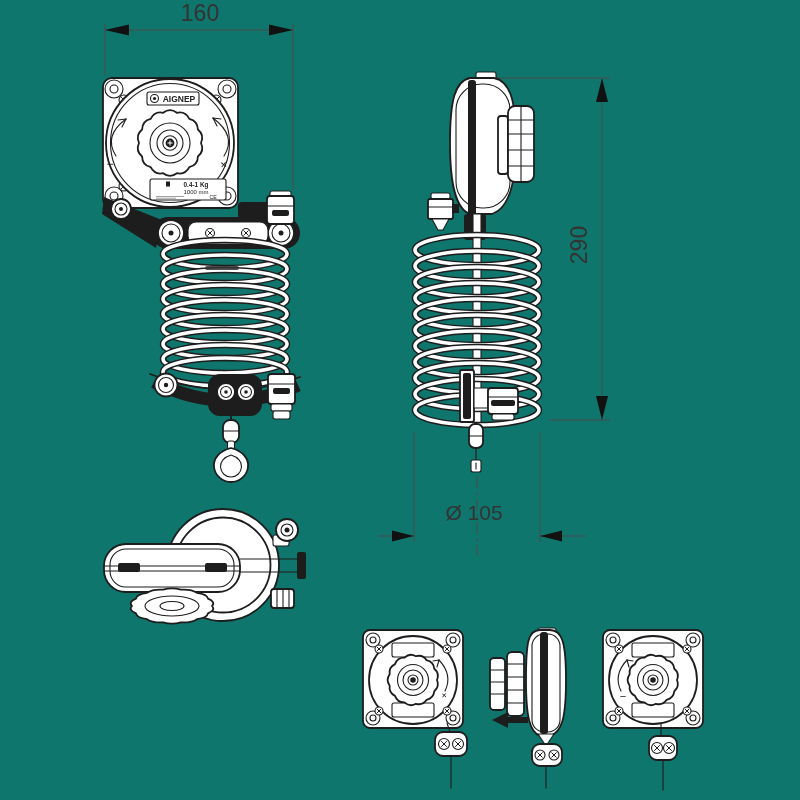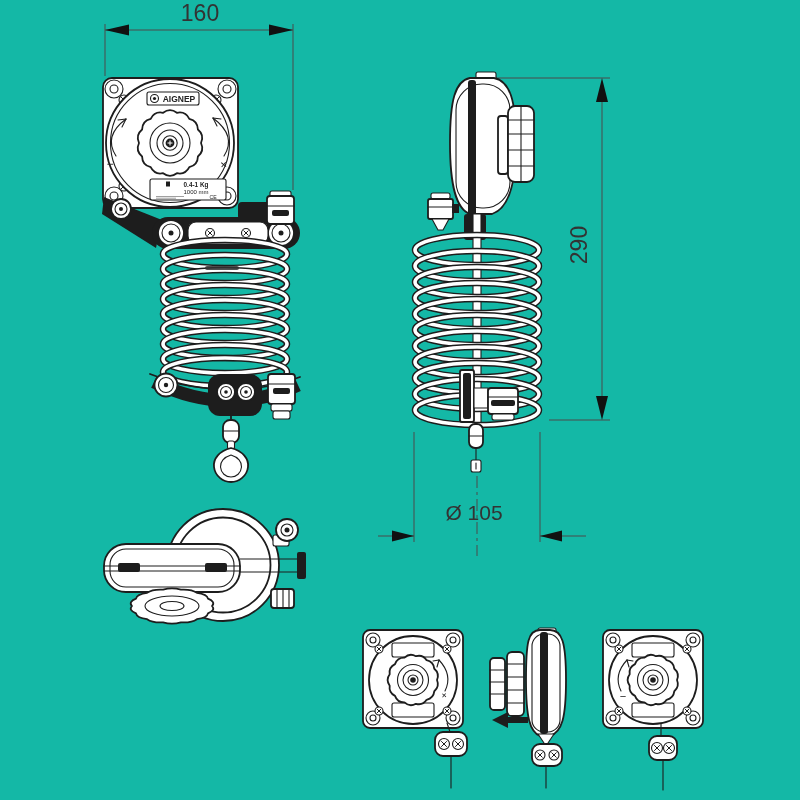--- a/index.html
+++ b/index.html
@@ -1,16 +1,16 @@
 <!DOCTYPE html>
 <html><head>
 <meta charset="utf-8">
 <style>
   html,body{margin:0;padding:0;background:#fff;}
-  #canvas{width:800px;height:800px;background:#14b8a6;position:relative;overflow:hidden;
+  #canvas{width:800px;height:800px;background:#0f766e;position:relative;overflow:hidden;
           font-family:"Liberation Sans",sans-serif;}
   svg{display:block;}
   .ln{stroke:#1d1d1d;stroke-width:1.8;fill:none;stroke-linecap:round;stroke-linejoin:round;}
   .ln1{stroke:#1d1d1d;stroke-width:1.1;fill:none;stroke-linecap:round;stroke-linejoin:round;}
   .fw{fill:#fff;}
   .fd{fill:#1d1d1d;stroke:none;}
   .dim{stroke:#4a4a4a;stroke-width:1;fill:none;}
   .dimarrow{fill:#111;stroke:none;}
   .dimtxt{fill:#333;font-family:"Liberation Sans",sans-serif;}
   .tiny{fill:#222;font-family:"Liberation Sans",sans-serif;}

